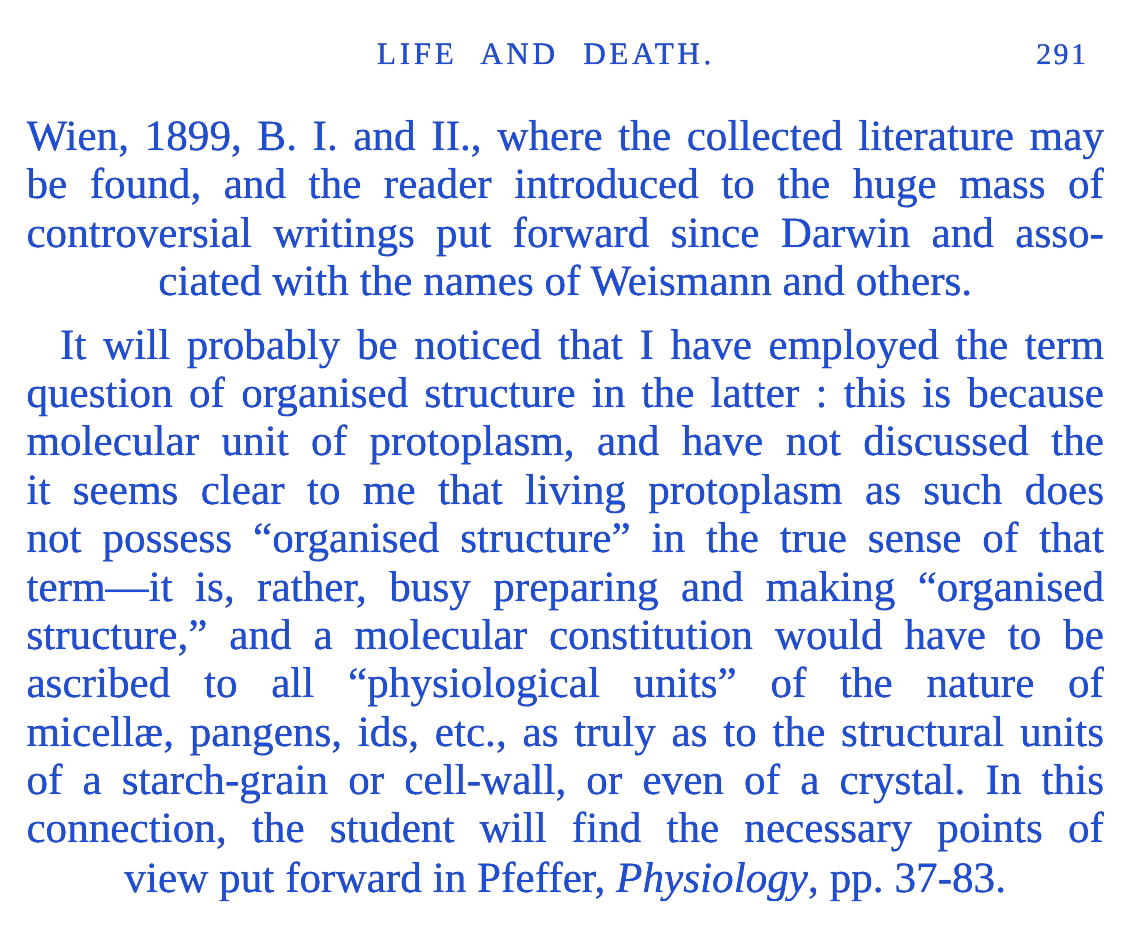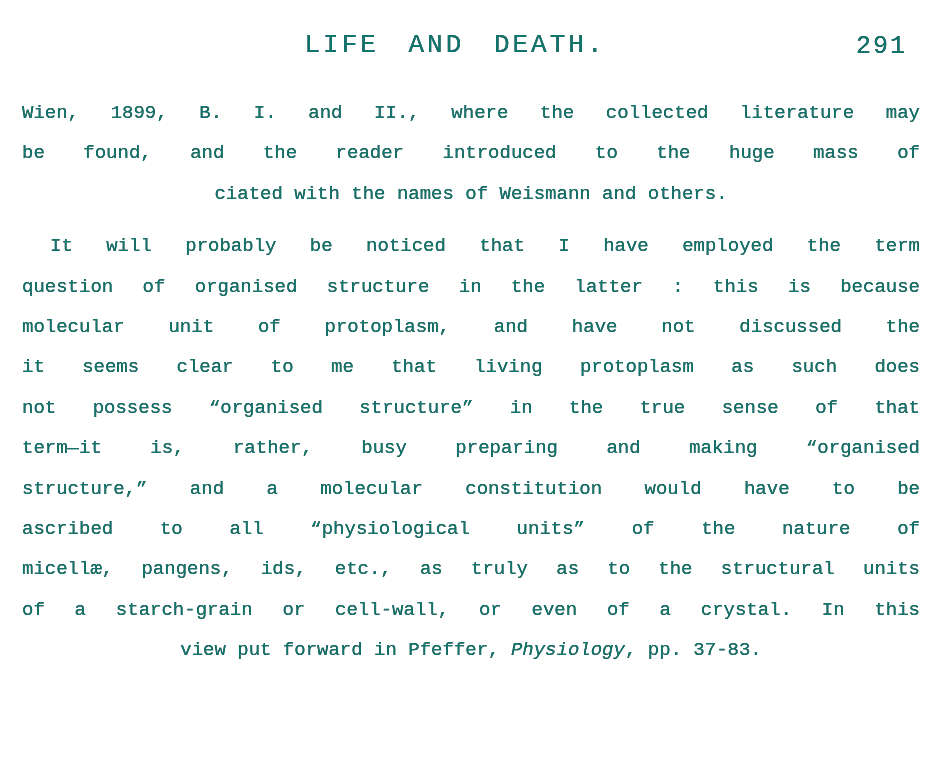--- a/index.html
+++ b/index.html
@@ -5,22 +5,22 @@
   html, body {
     margin: 0;
     padding: 0;
     background: #ffffff;
   }
   .page {
     position: relative;
     width: 950px;
     height: 779px;
     background: #ffffff;
-    color: #0f766e;
-    font-family: Liberation Mono, monospace;
+    color: #1d4ed8;
+    font-family: Liberation Serif, serif;
     text-shadow: 0 0 0.6px rgba(0,0,0,0.85);
     overflow: hidden;
   }
   .running-header {
     position: absolute;
     top: 30px;
     left: 22px;
     width: 898px;
     height: 36px;
   }
@@ -37,21 +37,21 @@
     top: 2px;
     font-size: 25px;
     letter-spacing: 2px;
     margin-left: 17px;
   }
   .body-text {
     position: absolute;
     top: 93px;
     left: 22px;
     width: 898px;
-    font-size: 19px;
+    font-size: 36px;
     line-height: 40.4px;
   }
   .line {
     height: 40.4px;
     overflow: hidden;
     text-align: center;
   }
   .line.justify {
     text-align: justify;
   }
@@ -74,29 +74,31 @@
 
 <div class="page">
   <div class="running-header">
     <div class="running-title">LIFE AND DEATH.</div>
     <div class="page-number">291</div>
   </div>
   <div class="body-text">
       <div class="paragraph">
         <div class="line justify"><span>Wien, 1899, B. I. and II., where the collected literature may</span></div>
         <div class="line justify"><span>be found, and the reader introduced to the huge mass of</span></div>
+        <div class="line justify"><span>controversial writings put forward since Darwin and asso-</span></div>
         <div class="line"><span>ciated with the names of Weismann and others.</span></div>
       </div>
       <div class="paragraph">
         <div class="line justify indent"><span>It will probably be noticed that I have employed the term</span></div>
         <div class="line justify"><span>question of organised structure in the latter : this is because</span></div>
         <div class="line justify"><span>molecular unit of protoplasm, and have not discussed the</span></div>
         <div class="line justify"><span>it seems clear to me that living protoplasm as such does</span></div>
         <div class="line justify"><span>not possess “organised structure” in the true sense of that</span></div>
         <div class="line justify"><span>term—it is, rather, busy preparing and making “organised</span></div>
         <div class="line justify"><span>structure,” and a molecular constitution would have to be</span></div>
         <div class="line justify"><span>ascribed to all “physiological units” of the nature of</span></div>
         <div class="line justify"><span>micellæ, pangens, ids, etc., as truly as to the structural units</span></div>
         <div class="line justify"><span>of a starch-grain or cell-wall, or even of a crystal.  In this</span></div>
+        <div class="line justify"><span>connection, the student will find the necessary points of</span></div>
         <div class="line"><span>view put forward in Pfeffer, </span><span class="italic">Physiology</span><span>, pp. 37-83.</span></div>
       </div>
     </div>
 </div>
 
 </body></html>

